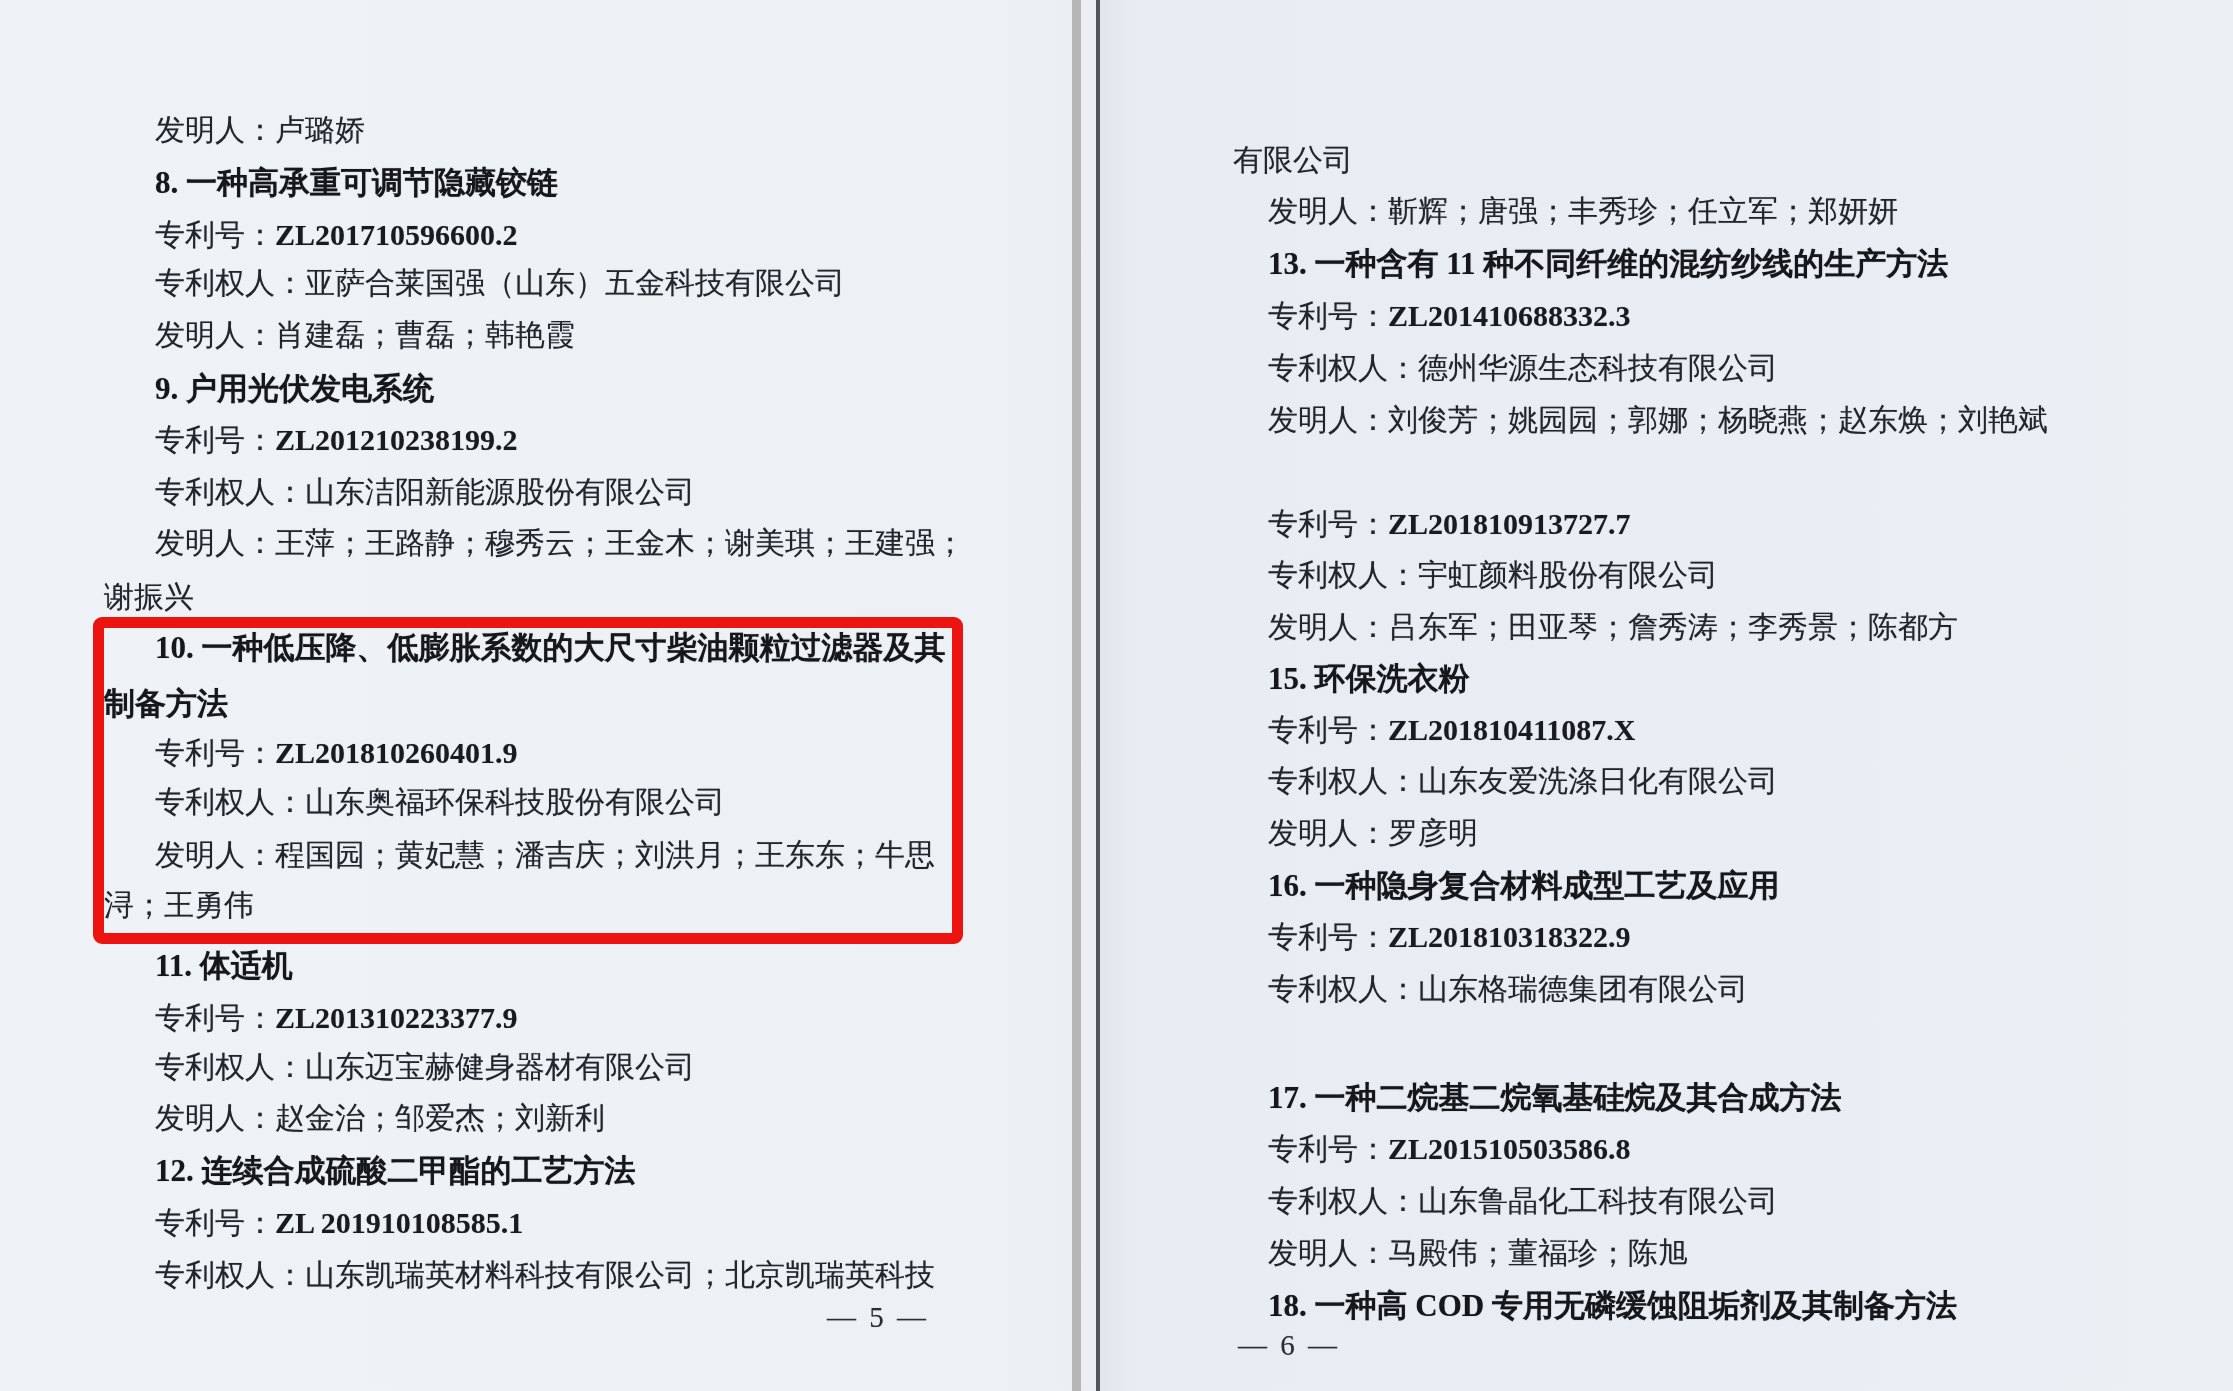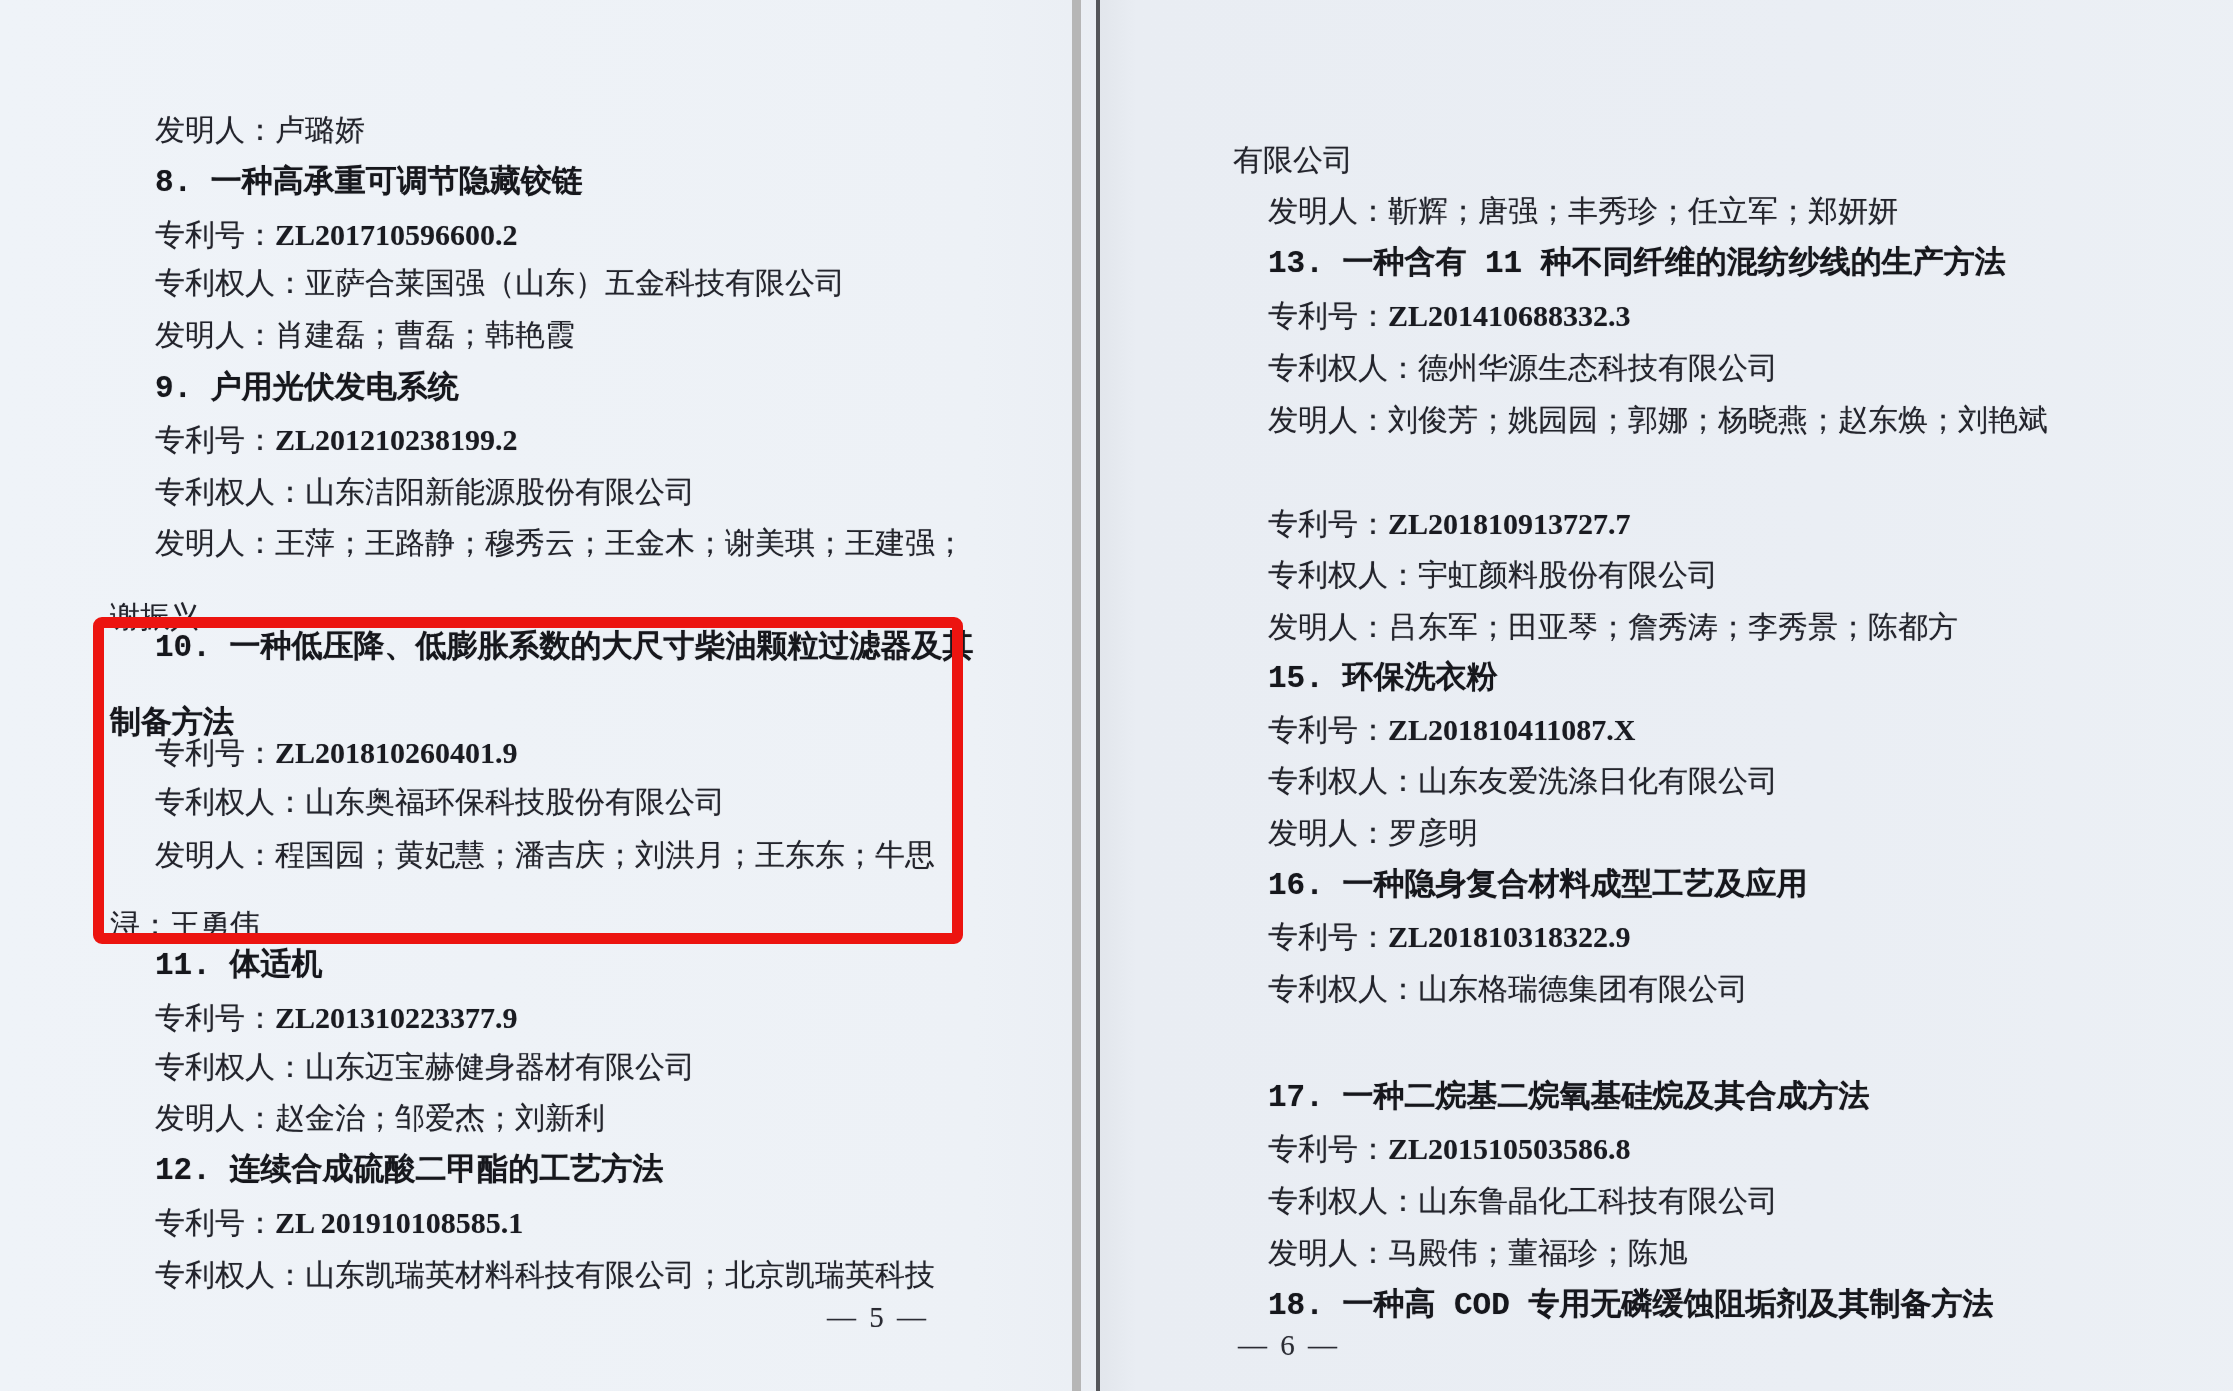--- a/index.html
+++ b/index.html
@@ -29,29 +29,28 @@
   }
   .line{
     position:absolute;
     white-space:nowrap;
     font-size:30px;
     color:#23242c;
     text-shadow:0 0 1px rgba(35,36,44,.35);
     line-height:1;
   }
   .page-left .indent{left:155px;}
-  .page-left .margin{left:110px;margin-top:20px;}
+  .page-left .margin{left:104px;}
   .page-right .indent{left:168px;}
   .page-right .margin{left:133px;}
   .heading{
     font-weight:bold;
     font-size:31px;
     color:#16171c;
     text-shadow:0 0 1px rgba(20,21,26,.45);
-    font-family:Liberation Mono, monospace;
   }
   .num{font-weight:bold;color:#1a1b21;}
   .pagenum{
     font-size:29px;
     letter-spacing:3px;
     color:#2a2b33;
   }
   .page-left .pagenum{left:827px;}
   .page-right .pagenum{left:138px;}
   .annotation-box{

